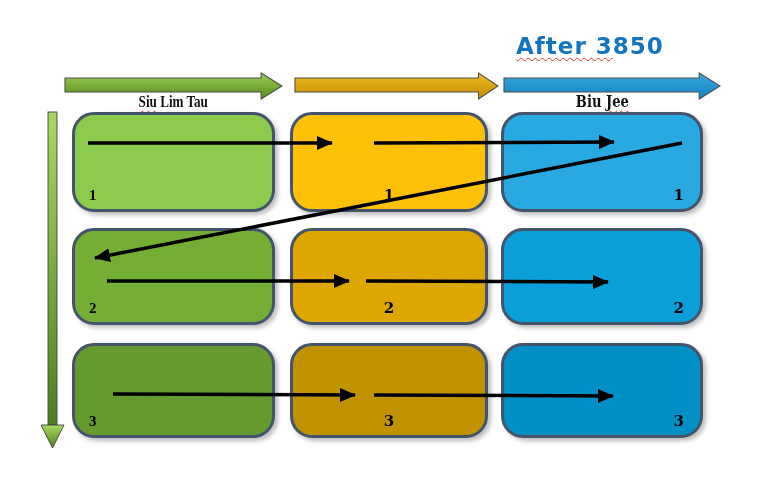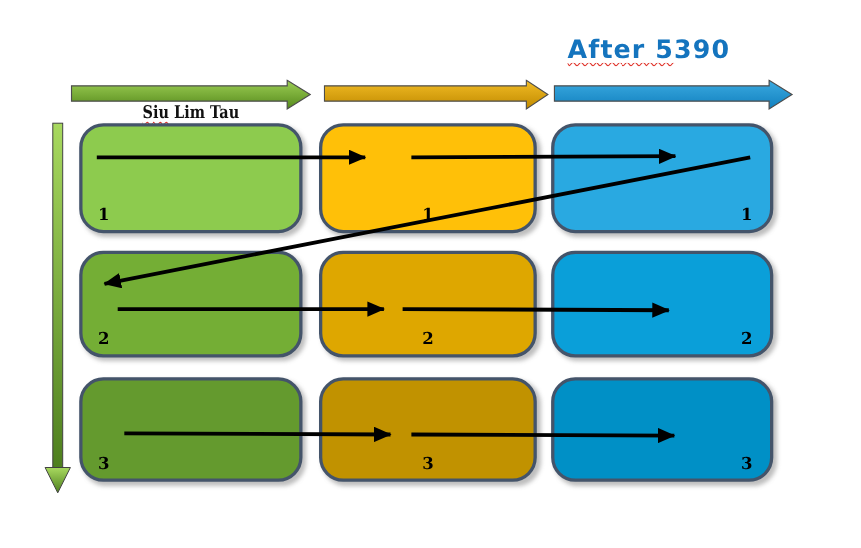--- a/index.html
+++ b/index.html
@@ -30,21 +30,21 @@
   
   .cell{
     position:absolute;border:3px solid #44546A;border-radius:22px;
     box-shadow:3px 3px 4px rgba(110,110,110,.45);box-sizing:border-box;
   }
   .num{position:absolute;bottom:5px;font-weight:bold;font-size:15px;color:#000;}
   .c0 .num{left:14px;}
   .c1 .num{left:0;right:0;text-align:center;}
   .c2 .num{right:16px;}
   
-  .colA{left:72px;width:203px;} .colB{left:290px;width:198px;} .colC{left:501px;width:202px;}
+  .colA{left:72px;width:203px;font-family:Liberation Serif, serif;} .colB{left:290px;width:198px;} .colC{left:501px;width:202px;}
   .row1{top:112px;height:100px;} .row2{top:228px;height:97px;} .row3{top:343px;height:95px;}
   
   #vert-arrow{position:absolute;left:39px;top:110px;width:28px;height:342px;}
   #connector-layer{position:absolute;left:0;top:0;width:783px;height:498px;pointer-events:none;}
   #defs-holder{position:absolute;width:0;height:0;overflow:hidden;}
 </style>
 </head>
 <body>
 
 <div id="canvas">
@@ -66,39 +66,40 @@
       <linearGradient id="gradV" x1="0" y1="0" x2="0" y2="1">
         <stop offset="0" stop-color="#A8D95F"></stop>
           <stop offset="1" stop-color="#4E7F1E"></stop>
       </linearGradient>
       <marker id="ah" viewBox="0 0 16 14" refX="15" refY="7" markerWidth="16" markerHeight="14" markerUnits="userSpaceOnUse" orient="auto">
         <path d="M0,0 L16,7 L0,14 Z" fill="#000"></path>
       </marker>
     </defs>
   </svg>
 
-  <div class="slide-title"><span class="wavy">After 5</span><span>390</span></div>
+  <div class="slide-title"><span class="wavy">After 3</span><span>850</span></div>
 
   <div class="toparrow" style="left:64px;width:219px">
     <svg viewBox="0 0 220 28" preserveAspectRatio="none">
       <polygon points="1,6 198,6 198,1 219,14 198,27 198,20 1,20" fill="url(#grad0)" stroke="#4d4d4d" stroke-width="1.1"></polygon>
     </svg>
   </div>
   <div class="toparrow" style="left:294px;width:205px">
     <svg viewBox="0 0 220 28" preserveAspectRatio="none">
       <polygon points="1,6 198,6 198,1 219,14 198,27 198,20 1,20" fill="url(#grad1)" stroke="#4d4d4d" stroke-width="1.1"></polygon>
     </svg>
   </div>
   <div class="toparrow" style="left:503px;width:218px">
     <svg viewBox="0 0 220 28" preserveAspectRatio="none">
       <polygon points="1,6 198,6 198,1 219,14 198,27 198,20 1,20" fill="url(#grad2)" stroke="#4d4d4d" stroke-width="1.1"></polygon>
     </svg>
   </div>
 
   <div class="hdr colA"><span class="hdr-inner"><span></span><span class="wavy">Siu</span><span> Lim Tau</span></span></div>
+  <div class="hdr colC"><span class="hdr-inner"><span>Biu </span><span class="wavy">Jee</span><span></span></span></div>
 
   <svg id="vert-arrow" viewBox="0 0 28 342">
     <rect x="9" y="2" width="9" height="313" fill="url(#gradV)" stroke="#404040" stroke-width="0.9"></rect>
     <polygon points="2,315 25,315 13.5,338" fill="url(#gradV)" stroke="#404040" stroke-width="0.9"></polygon>
   </svg>
 
   <div class="cell colA row1 c0" style="background: rgb(141, 203, 78);">
       <span class="num">1</span>
     </div>
   <div class="cell colB row1 c1" style="background: rgb(255, 192, 8);">

